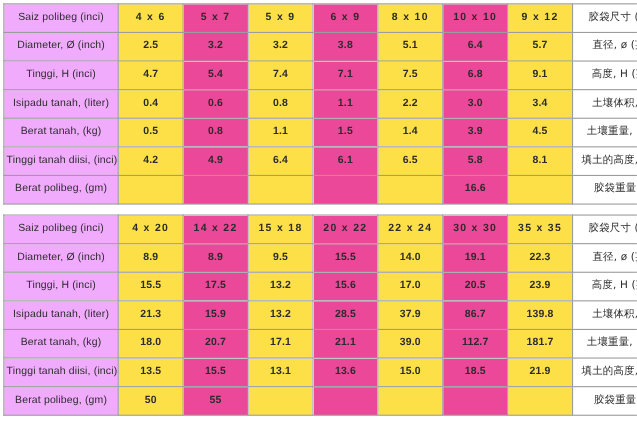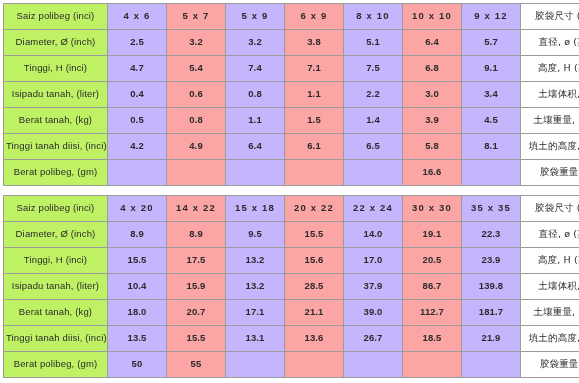--- a/index.html
+++ b/index.html
@@ -37,40 +37,40 @@
     text-align: center;
     vertical-align: middle;
     font-size: 9.5px;
     line-height: 1.15;
     letter-spacing: 0.15px;
     white-space: nowrap;
     overflow: hidden;
   }
   td.label-cell {
     width: 99px;
-    background: #bef264;
+    background: #f0abfc;
     font-size: 9.5px;
     margin-left: 28px;
   }
   td.cn-cell {
     width: 93px;
     background: #ffffff;
     font-size: 10px;
     font-family: "DejaVu Sans", "Liberation Sans", sans-serif;
   }
   td.data-cell {
     width: 54px;
     font-size: 9.5px;
     font-weight: bold;
   }
   td.data-cell.shaded {
-    background: #c4b5fd;
+    background: #fde047;
   }
   td.data-cell.plain {
-    background: #fca5a5;
+    background: #ec4899;
   }
   td.data-cell.head {
     letter-spacing: 1.2px;
   }
 </style>
 </head>
 <body>
 
 <div class="sheet">
 
@@ -186,21 +186,21 @@
         <td class="data-cell plain">17.5</td>
         <td class="data-cell shaded">13.2</td>
         <td class="data-cell plain">15.6</td>
         <td class="data-cell shaded">17.0</td>
         <td class="data-cell plain">20.5</td>
         <td class="data-cell shaded">23.9</td>
         <td class="cn-cell">高度, H (英寸)</td>
       </tr>
       <tr>
         <td class="label-cell">Isipadu tanah, (liter)</td>
-        <td class="data-cell shaded">10.4</td>
+        <td class="data-cell shaded">21.3</td>
         <td class="data-cell plain">15.9</td>
         <td class="data-cell shaded">13.2</td>
         <td class="data-cell plain">28.5</td>
         <td class="data-cell shaded">37.9</td>
         <td class="data-cell plain">86.7</td>
         <td class="data-cell shaded">139.8</td>
         <td class="cn-cell">土壤体积, (升)</td>
       </tr>
       <tr>
         <td class="label-cell">Berat tanah, (kg)</td>
@@ -212,21 +212,21 @@
         <td class="data-cell plain">112.7</td>
         <td class="data-cell shaded">181.7</td>
         <td class="cn-cell">土壤重量, (公斤)</td>
       </tr>
       <tr>
         <td class="label-cell">Tinggi tanah diisi, (inci)</td>
         <td class="data-cell shaded">13.5</td>
         <td class="data-cell plain">15.5</td>
         <td class="data-cell shaded">13.1</td>
         <td class="data-cell plain">13.6</td>
-        <td class="data-cell shaded">26.7</td>
+        <td class="data-cell shaded">15.0</td>
         <td class="data-cell plain">18.5</td>
         <td class="data-cell shaded">21.9</td>
         <td class="cn-cell">填土的高度, (英寸)</td>
       </tr>
       <tr>
         <td class="label-cell">Berat polibeg, (gm)</td>
         <td class="data-cell shaded">50</td>
         <td class="data-cell plain">55</td>
         <td class="data-cell shaded"></td>
         <td class="data-cell plain"></td>

